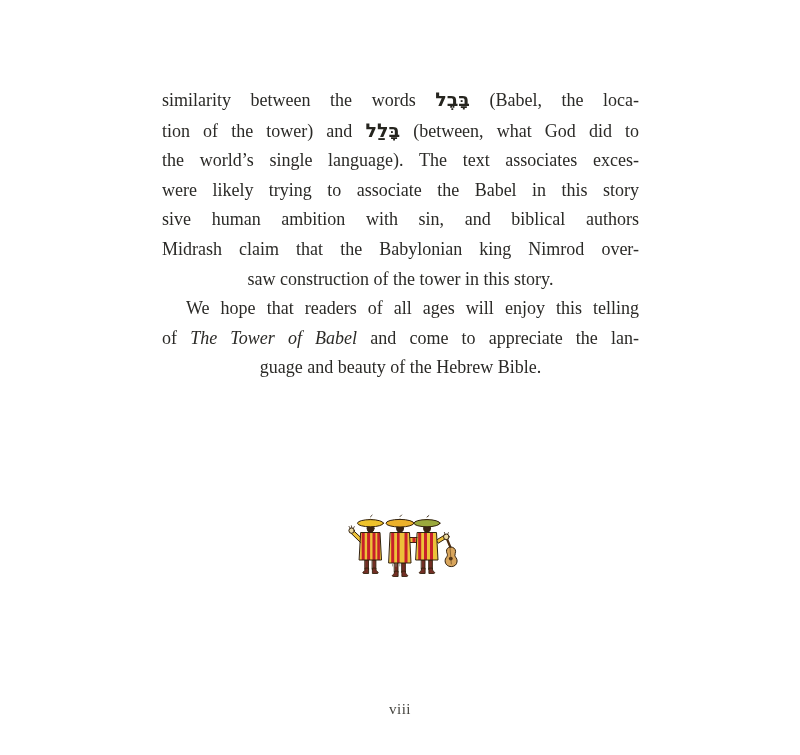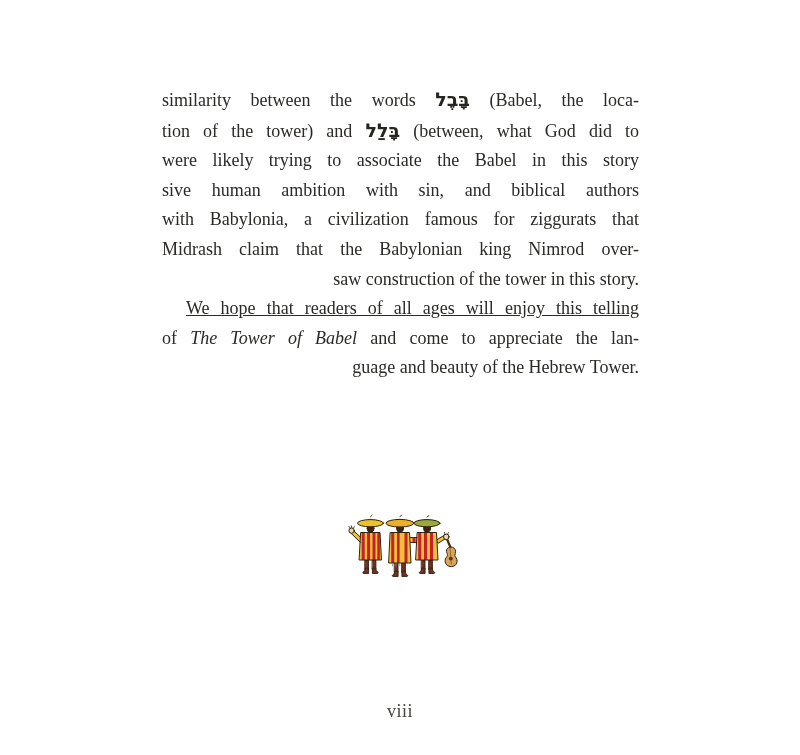--- a/index.html
+++ b/index.html
@@ -19,61 +19,61 @@
     width: 477px;
     font-size: 18px;
     line-height: 29.6px;
   }
   .line { white-space: nowrap; }
   .line.j {
     text-align: justify;
     text-align-last: justify;
     -moz-text-align-last: justify;
   }
-  .line.end { text-align: right; }
-  .indent { text-indent: 24px; text-decoration: underline; }
+  .line.end { text-align: center; }
+  .indent { text-indent: 24px; }
   .heb {
     font-family: "DejaVu Sans", "DejaVu Serif", sans-serif;
     font-weight: bold;
     font-size: 19px;
     color: #26251f;
   }
   .it { font-style: italic; }
   .illustration {
     position: absolute;
     left: 346px;
     top: 513px;
   }
   .page-number {
     position: absolute;
     left: 0;
     top: 701px;
     width: 100%;
     text-align: center;
-    font-size: 18px;
+    font-size: 15px;
     letter-spacing: 0.5px;
     color: #45443f;
   }
 </style>
 </head>
 <body>
 
 <div class="page">
 
   <div class="text-block">
     <div class="line j"><span>similarity between the words </span><span class="heb">בָּבֶל</span><span> (Babel, the loca-</span></div>
     <div class="line j"><span>tion of the tower) and </span><span class="heb">בָּלַל</span><span> (between, what God did to</span></div>
+    <div class="line j">the world’s single language). The text associates exces-</div>
     <div class="line j">were likely trying to associate the Babel in this story</div>
     <div class="line j">sive human ambition with sin, and biblical authors</div>
-    <div class="line j">with Babylonia, a civilization famous for ziggurats that</div>
     <div class="line j">Midrash claim that the Babylonian king Nimrod over-</div>
     <div class="line end">saw construction of the tower in this story.</div>
     <div class="line j indent">We hope that readers of all ages will enjoy this telling</div>
     <div class="line j"><span>of </span><span class="it">The Tower of Babel</span><span> and come to appreciate the lan-</span></div>
-    <div class="line end">guage and beauty of the Hebrew Tower.</div>
+    <div class="line end">guage and beauty of the Hebrew Bible.</div>
   </div>
 
   <svg class="illustration" width="118" height="66" viewBox="0 0 118 66">
     <g stroke="#33220f" stroke-width="1" stroke-linejoin="round" stroke-linecap="round">
 
       <g>
         <path d="M17.5 27 L7 17.2 L4.6 19.8 L15 30 Z" fill="#ecc139"></path>
         <circle cx="5.6" cy="17.6" r="2.7" fill="#ead9a4"></circle>
         <path d="M4.2 15.2 l-1.2 -1.8 M5.8 14.8 l-0.4 -2 M7.4 15.3 l0.9 -1.7" fill="none" stroke-width="0.8"></path>
       </g>

